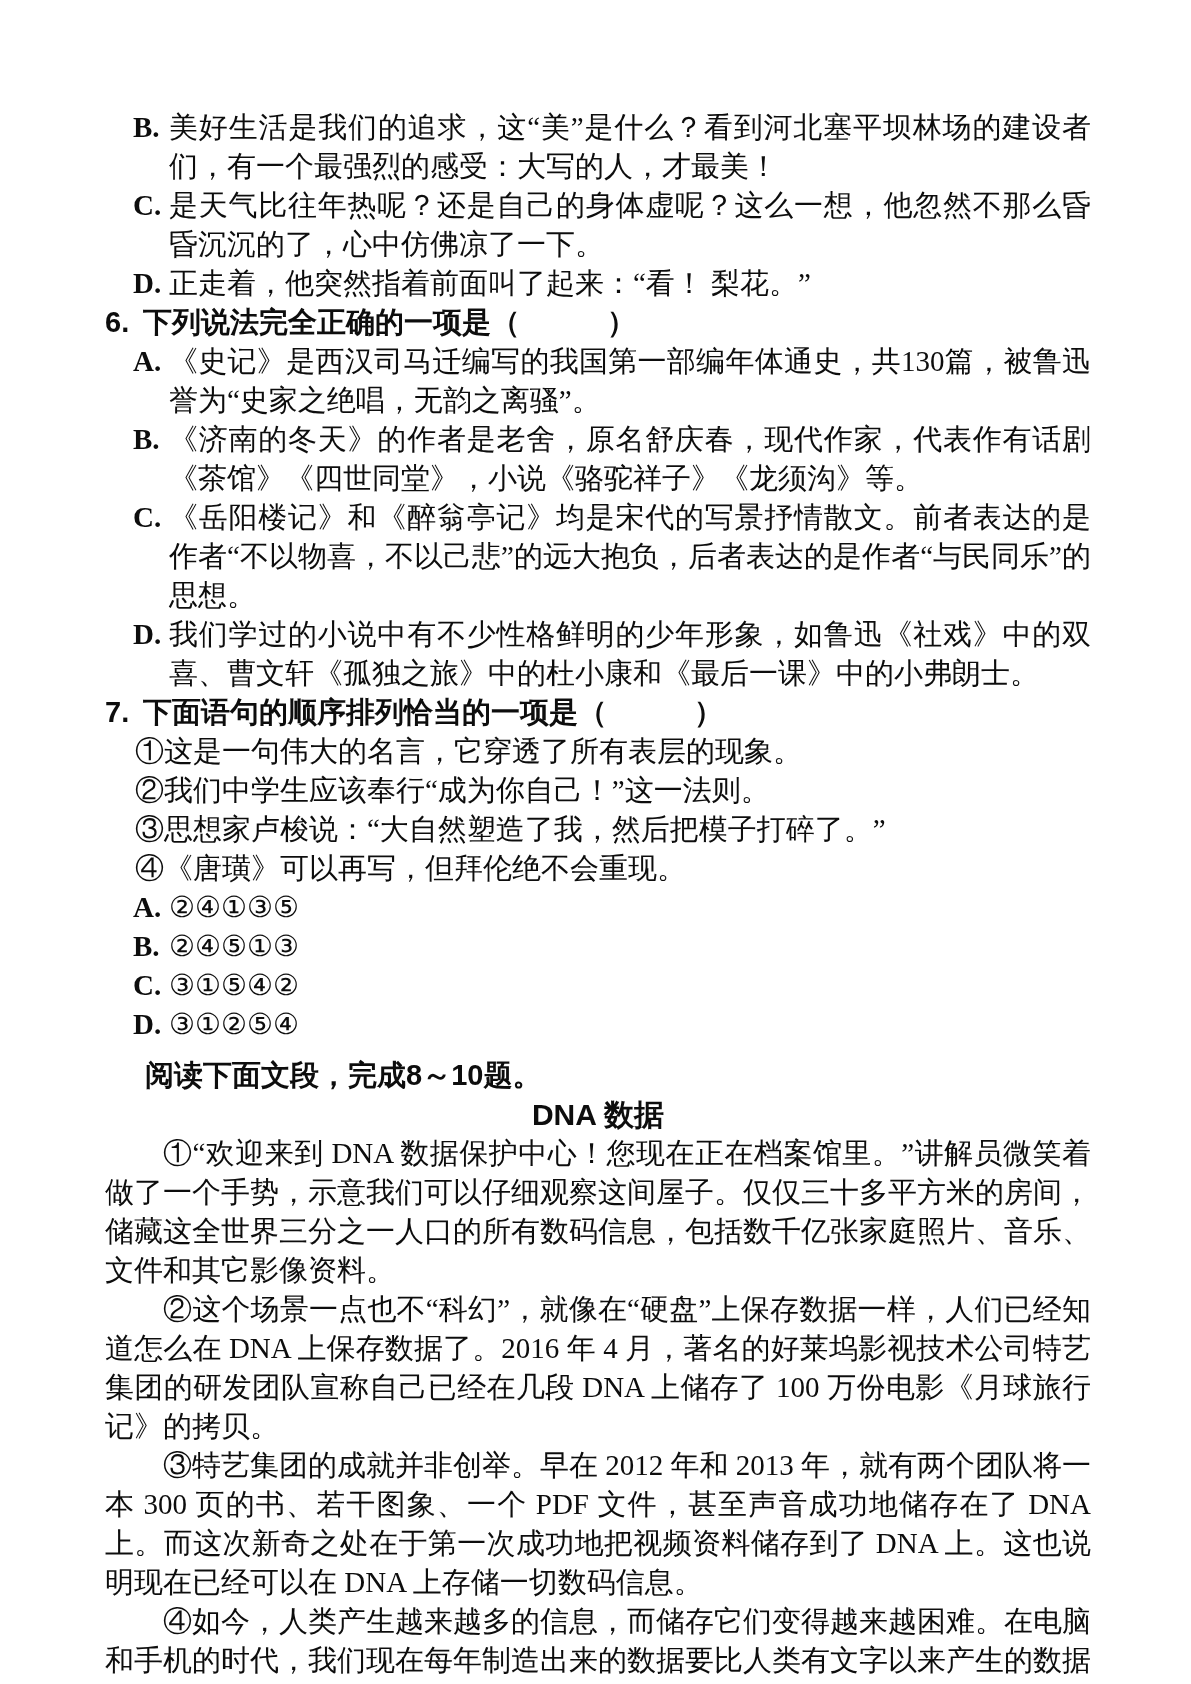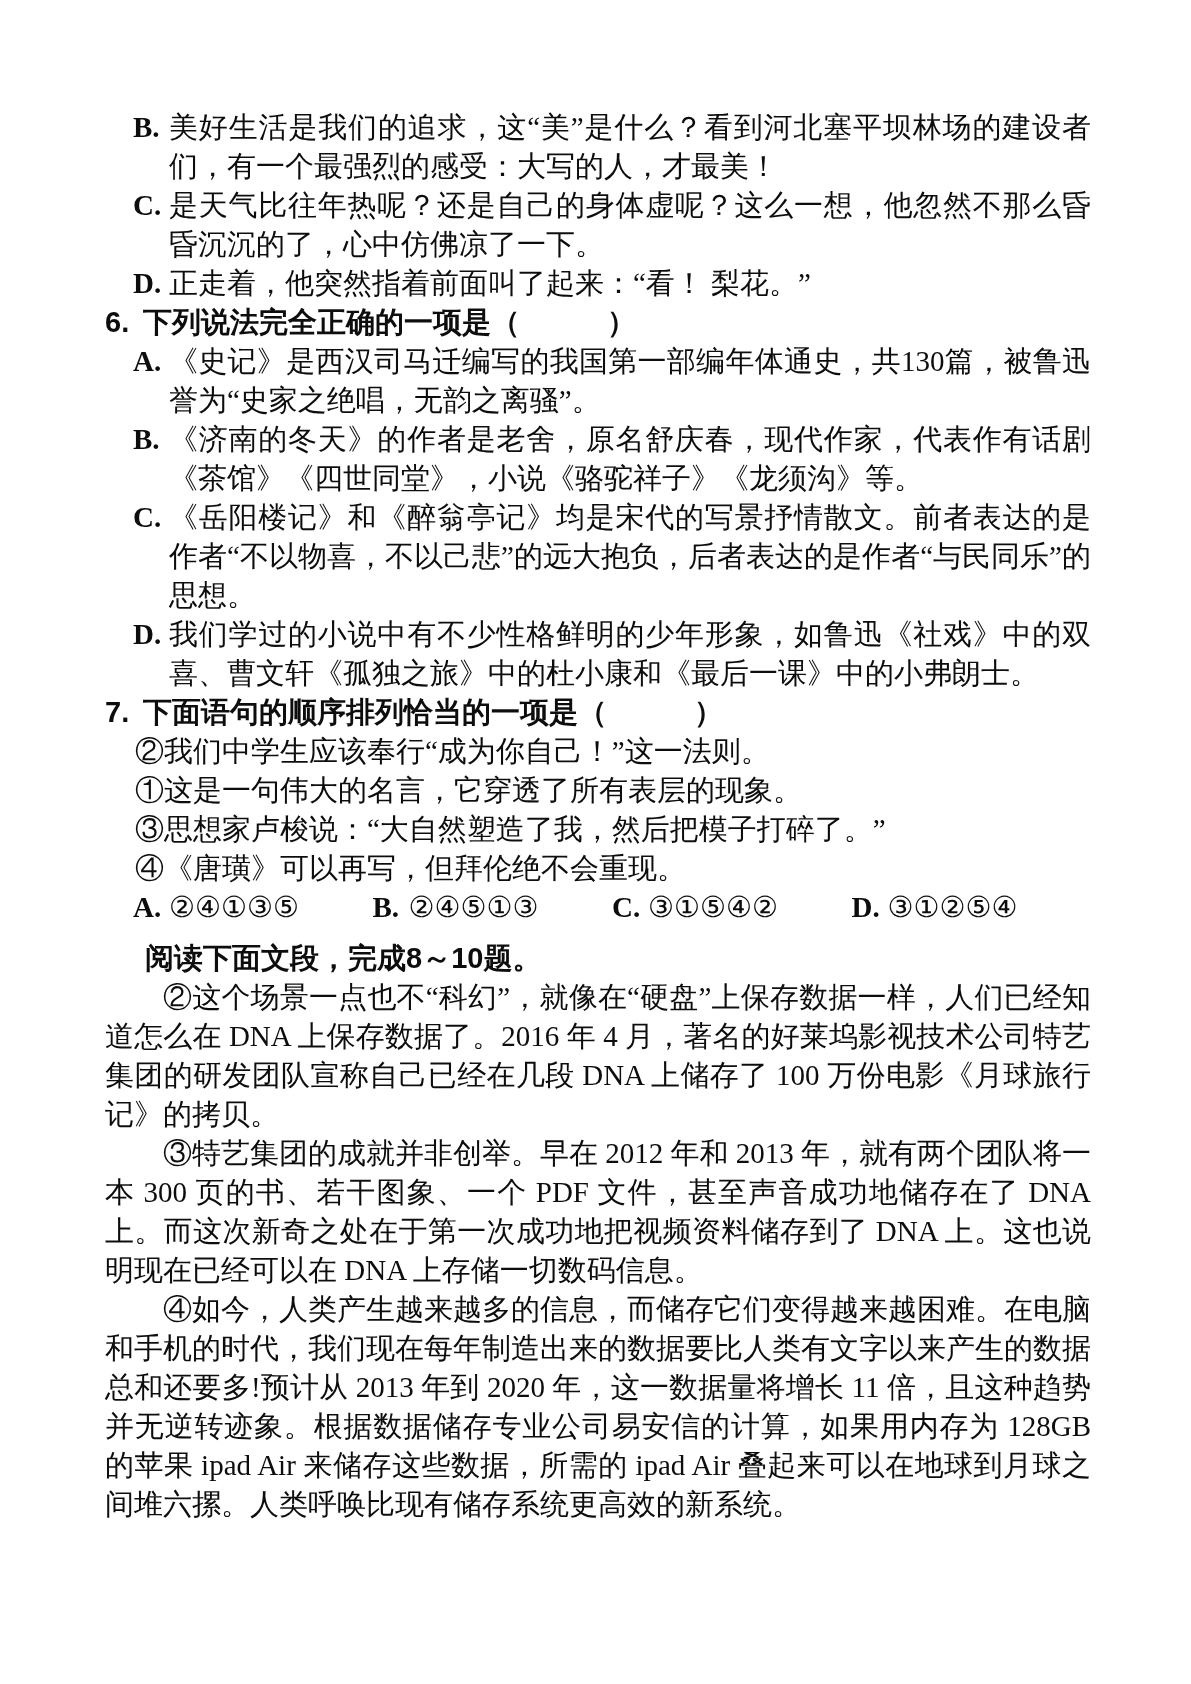--- a/index.html
+++ b/index.html
@@ -22,21 +22,21 @@
   }
   .q-text {
     flex: 1;
     font-family: "Liberation Sans", sans-serif;
     font-weight: bold;
   }
   .option { display: flex; align-items: flex-start; padding-left: 28px; }
   .opt-label { flex: 0 0 36px; font-weight: bold; }
   .opt-text { flex: 1; text-align: justify; }
   .sentence { padding-left: 30px; }
-  .choices { display: flex; padding-left: 28px; }
+  .choices { display: flex; padding-left: 28px; flex-direction: column; }
   .choice { width: 252px; white-space: nowrap; }
   .choice .opt-label { display: inline-block; width: 36px; }
   .instruction {
     padding-left: 40px;
     font-family: "Liberation Sans", sans-serif;
     font-weight: bold;
     margin-top: 12px;
   }
   .passage-title {
     text-align: center;
@@ -90,40 +90,42 @@
       <span class="opt-label">D.</span>
       <div class="opt-text">我们学过的小说中有不少性格鲜明的少年形象，如鲁迅《社戏》中的双喜、曹文轩《孤独之旅》中的杜小康和《最后一课》中的小弗朗士。</div>
     </div>
   </section>
 
   <section>
     <div class="row">
       <span class="q-num">7.</span>
       <div class="q-text">下面语句的顺序排列恰当的一项是（　　　）</div>
     </div>
+    <div class="sentence">①这是一句伟大的名言，它穿透了所有表层的现象。</div>
     <div class="sentence">②我们中学生应该奉行“成为你自己！”这一法则。</div>
-    <div class="sentence">①这是一句伟大的名言，它穿透了所有表层的现象。</div>
     <div class="sentence">③思想家卢梭说：“大自然塑造了我，然后把模子打碎了。”</div>
     <div class="sentence">④《唐璜》可以再写，但拜伦绝不会重现。</div>
     <div class="choices">
       <div class="choice">
         <span class="opt-label">A.</span><span>②④①③⑤</span>
       </div>
       <div class="choice">
         <span class="opt-label">B.</span><span>②④⑤①③</span>
       </div>
       <div class="choice">
         <span class="opt-label">C.</span><span>③①⑤④②</span>
       </div>
       <div class="choice">
         <span class="opt-label">D.</span><span>③①②⑤④</span>
       </div>
     </div>
   </section>
 
   <section>
     <p class="instruction">阅读下面文段，完成8～10题。</p>
+    <h3 class="passage-title">DNA 数据</h3>
+    <p class="para">①“欢迎来到 DNA 数据保护中心！您现在正在档案馆里。”讲解员微笑着做了一个手势，示意我们可以仔细观察这间屋子。仅仅三十多平方米的房间，储藏这全世界三分之一人口的所有数码信息，包括数千亿张家庭照片、音乐、文件和其它影像资料。</p>
     <p class="para">②这个场景一点也不“科幻”，就像在“硬盘”上保存数据一样，人们已经知道怎么在 DNA 上保存数据了。2016 年 4 月，著名的好莱坞影视技术公司特艺集团的研发团队宣称自己已经在几段 DNA 上储存了 100 万份电影《月球旅行记》的拷贝。</p>
     <p class="para">③特艺集团的成就并非创举。早在 2012 年和 2013 年，就有两个团队将一本 300 页的书、若干图象、一个 PDF 文件，甚至声音成功地储存在了 DNA 上。而这次新奇之处在于第一次成功地把视频资料储存到了 DNA 上。这也说明现在已经可以在 DNA 上存储一切数码信息。</p>
     <p class="para">④如今，人类产生越来越多的信息，而储存它们变得越来越困难。在电脑和手机的时代，我们现在每年制造出来的数据要比人类有文字以来产生的数据总和还要多!预计从 2013 年到 2020 年，这一数据量将增长 11 倍，且这种趋势并无逆转迹象。根据数据储存专业公司易安信的计算，如果用内存为 128GB 的苹果 ipad Air 来储存这些数据，所需的 ipad  Air 叠起来可以在地球到月球之间堆六摞。人类呼唤比现有储存系统更高效的新系统。</p>
   </section>
 
 </main>
 
 </body></html>

